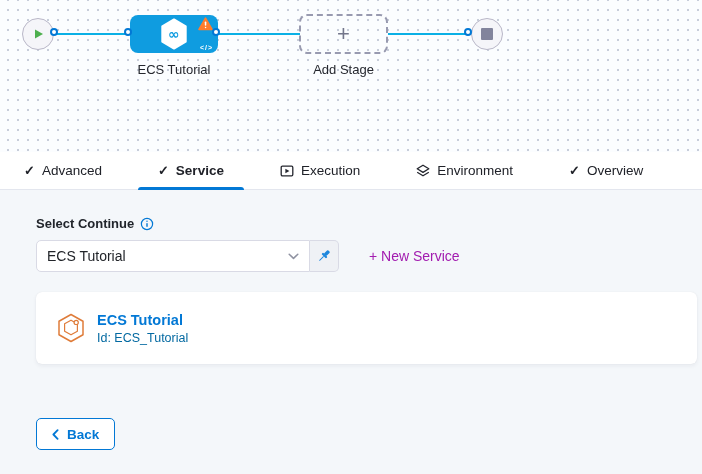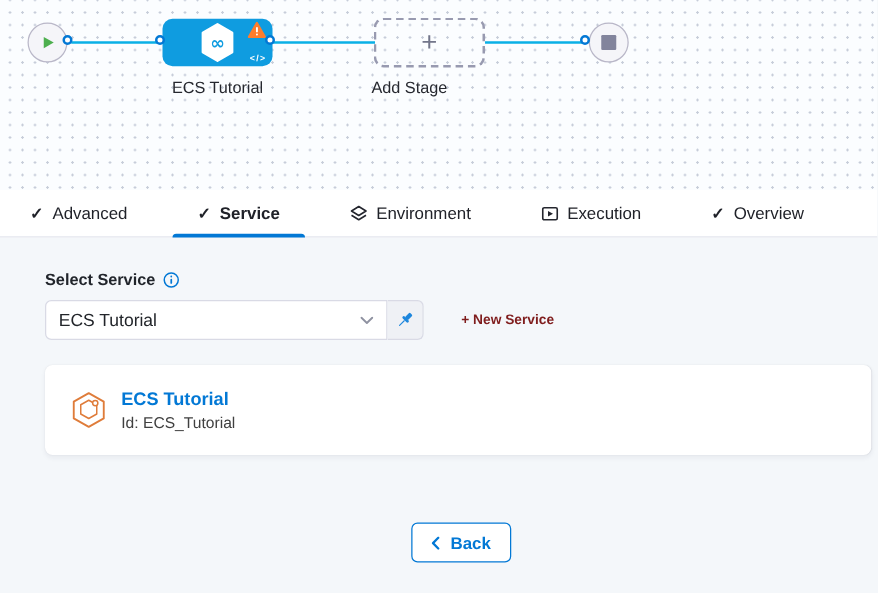--- a/index.html
+++ b/index.html
@@ -59,21 +59,21 @@
     position: absolute; left: 299px; top: 14px; width: 89px; height: 40px;
     border: 2px dashed #989ab0; border-radius: 8px;
     display: flex; align-items: center; justify-content: center;
     color: #73768b; font-size: 22px; font-weight: 300; cursor: pointer;
   }
   .node-label {
     position: absolute; top: 62px; font-size: 13px; color: #26282f;
     text-align: center; white-space: nowrap;
   }
   .stage-label { left: 130px; width: 88px; }
-  .add-label   { left: 283px; width: 89px; }
+  .add-label   { left: 299px; width: 89px; }
 
   
   .tabbar {
     height: 38px; background: #fff; border-bottom: 1px solid #e3e6ee;
     display: flex; align-items: stretch; padding-left: 4px; gap: 16px;
   }
   .tab {
     position: relative; display: flex; align-items: center; gap: 7px;
     padding: 0 20px; font-size: 13.5px; color: #202229; cursor: pointer;
     white-space: nowrap;
@@ -101,35 +101,35 @@
     flex: 1; min-width: 0; border: none; outline: none; background: transparent;
     font-family: inherit; font-size: 14px; color: #22252a; padding: 0 10px;
   }
   .select-caret { margin-right: 10px; line-height: 0; cursor: pointer; }
   .pin-btn {
     width: 29px; height: 32px; background: #eff1f5;
     border: 1px solid #d9dae5; border-left: none; border-radius: 0 5px 5px 0;
     display: flex; align-items: center; justify-content: center; cursor: pointer;
   }
   .new-service {
-    margin-left: 30px; color: #7f1d1d; font-size: 11px; font-weight: 700;
+    margin-left: 30px; color: #a21caf; font-size: 14px; font-weight: 400;
     cursor: pointer; text-decoration: none;
   }
 
   .service-card {
     margin-top: 20px; margin-right: 5px; height: 72px; background: #fff;
     border-radius: 6px; display: flex; align-items: center; padding-left: 21px;
     box-shadow: 0 2px 4px rgba(40,41,61,0.06), 0 0 1px rgba(40,41,61,0.10);
     cursor: pointer;
   }
   .card-text { margin-left: 12px; }
   .card-title { color: #0278d5; font-size: 14.5px; font-weight: 700; }
-  .card-id { color: #404040; font-size: 12.5px; margin-top: 3px; }
-
-  .footer { margin-top: 54px; display: flex; gap: 13px; align-items: center; flex-direction: column; }
+  .card-id { color: #0369a1; font-size: 12.5px; margin-top: 3px; }
+
+  .footer { margin-top: 54px; display: flex; gap: 13px; align-items: center; }
   .btn {
     height: 32px; border-radius: 5px; font-family: inherit;
     font-size: 13.5px; font-weight: 700; cursor: pointer;
     display: inline-flex; align-items: center; gap: 8px;
   }
   .btn-back { background: #fff; border: 1px solid #0278d5; color: #0278d5; padding: 0 15px; }
   .btn-continue { background: #0278d5; border: 1px solid #0278d5; color: #fff; padding: 0 17px; }
 </style>
 </head>
 <body>
@@ -184,48 +184,48 @@
     <span>Advanced</span>
   </div>
 
   <div class="tab active">
     <span class="check-glyph">✓</span>
     <span>Service</span>
   </div>
 
   <div class="tab">
     <span class="tab-icon">
+      <svg width="14" height="14" viewBox="0 0 14 14" fill="none" stroke="#24262e" stroke-width="1.3">
+        <rect x="1.2" y="2.2" width="11.6" height="9.6" rx="1.2"></rect>
+        <polygon points="5.4,4.8 9.4,7 5.4,9.2" fill="#24262e" stroke="none"></polygon>
+      </svg>
+    </span>
+    <span>Execution</span>
+  </div>
+
+  <div class="tab">
+    <span class="tab-icon">
       <svg width="14" height="14" viewBox="0 0 14 14" fill="none" stroke="#24262e" stroke-width="1.3" stroke-linejoin="round">
         <polygon points="7,1.2 12.8,4.8 7,8.4 1.2,4.8"></polygon>
         <polyline points="1.2,8.2 7,11.8 12.8,8.2"></polyline>
       </svg>
     </span>
     <span>Environment</span>
   </div>
 
   <div class="tab">
-    <span class="tab-icon">
-      <svg width="14" height="14" viewBox="0 0 14 14" fill="none" stroke="#24262e" stroke-width="1.3">
-        <rect x="1.2" y="2.2" width="11.6" height="9.6" rx="1.2"></rect>
-        <polygon points="5.4,4.8 9.4,7 5.4,9.2" fill="#24262e" stroke="none"></polygon>
-      </svg>
-    </span>
-    <span>Execution</span>
-  </div>
-
-  <div class="tab">
     <span class="check-glyph">✓</span>
     <span>Overview</span>
   </div>
 </div>
 
 <div class="content">
 
   <div class="field-label-row">
-    <span class="field-label">Select Service</span>
+    <span class="field-label">Select Continue</span>
     <span style="line-height:0;">
       <svg width="14" height="14" viewBox="0 0 14 14" fill="none">
         <circle cx="7" cy="7" r="5.6" stroke="#0278d5" stroke-width="1.2"></circle>
         <rect x="6.3" y="6" width="1.4" height="4" rx="0.7" fill="#0278d5"></rect>
         <rect x="6.3" y="3.4" width="1.4" height="1.5" rx="0.7" fill="#0278d5"></rect>
       </svg>
     </span>
   </div>
 
   <div class="select-row">

